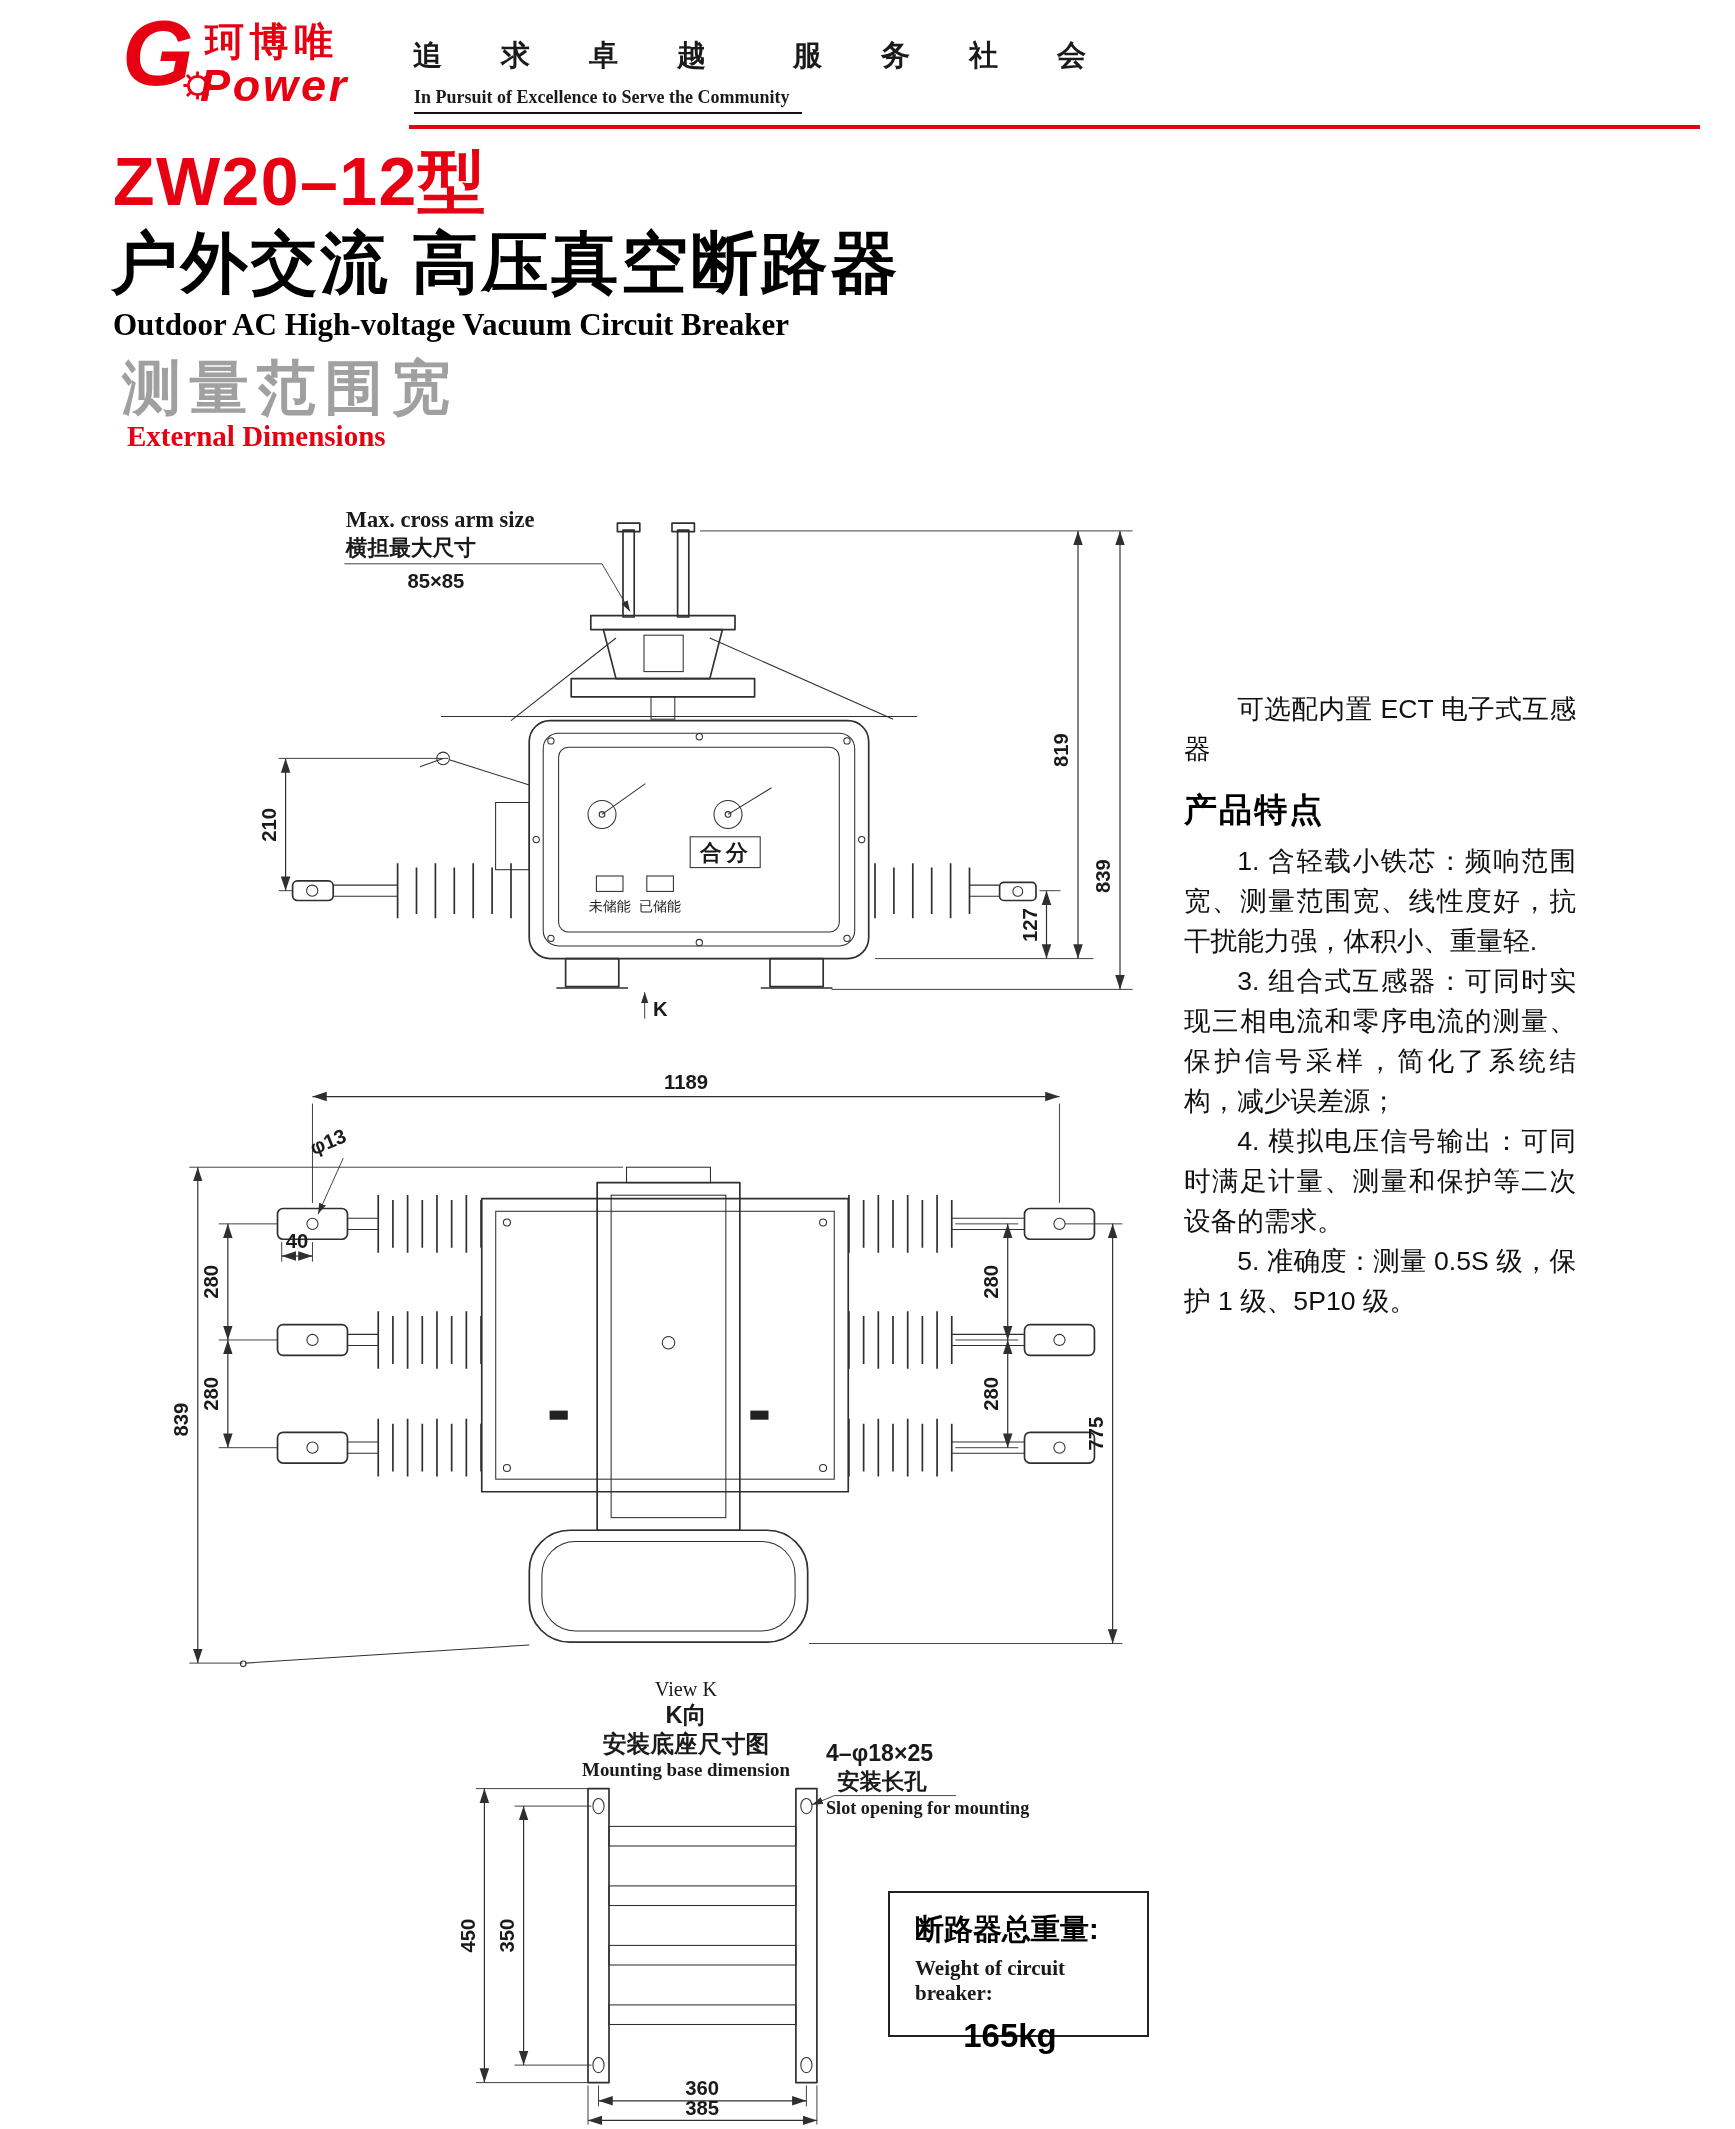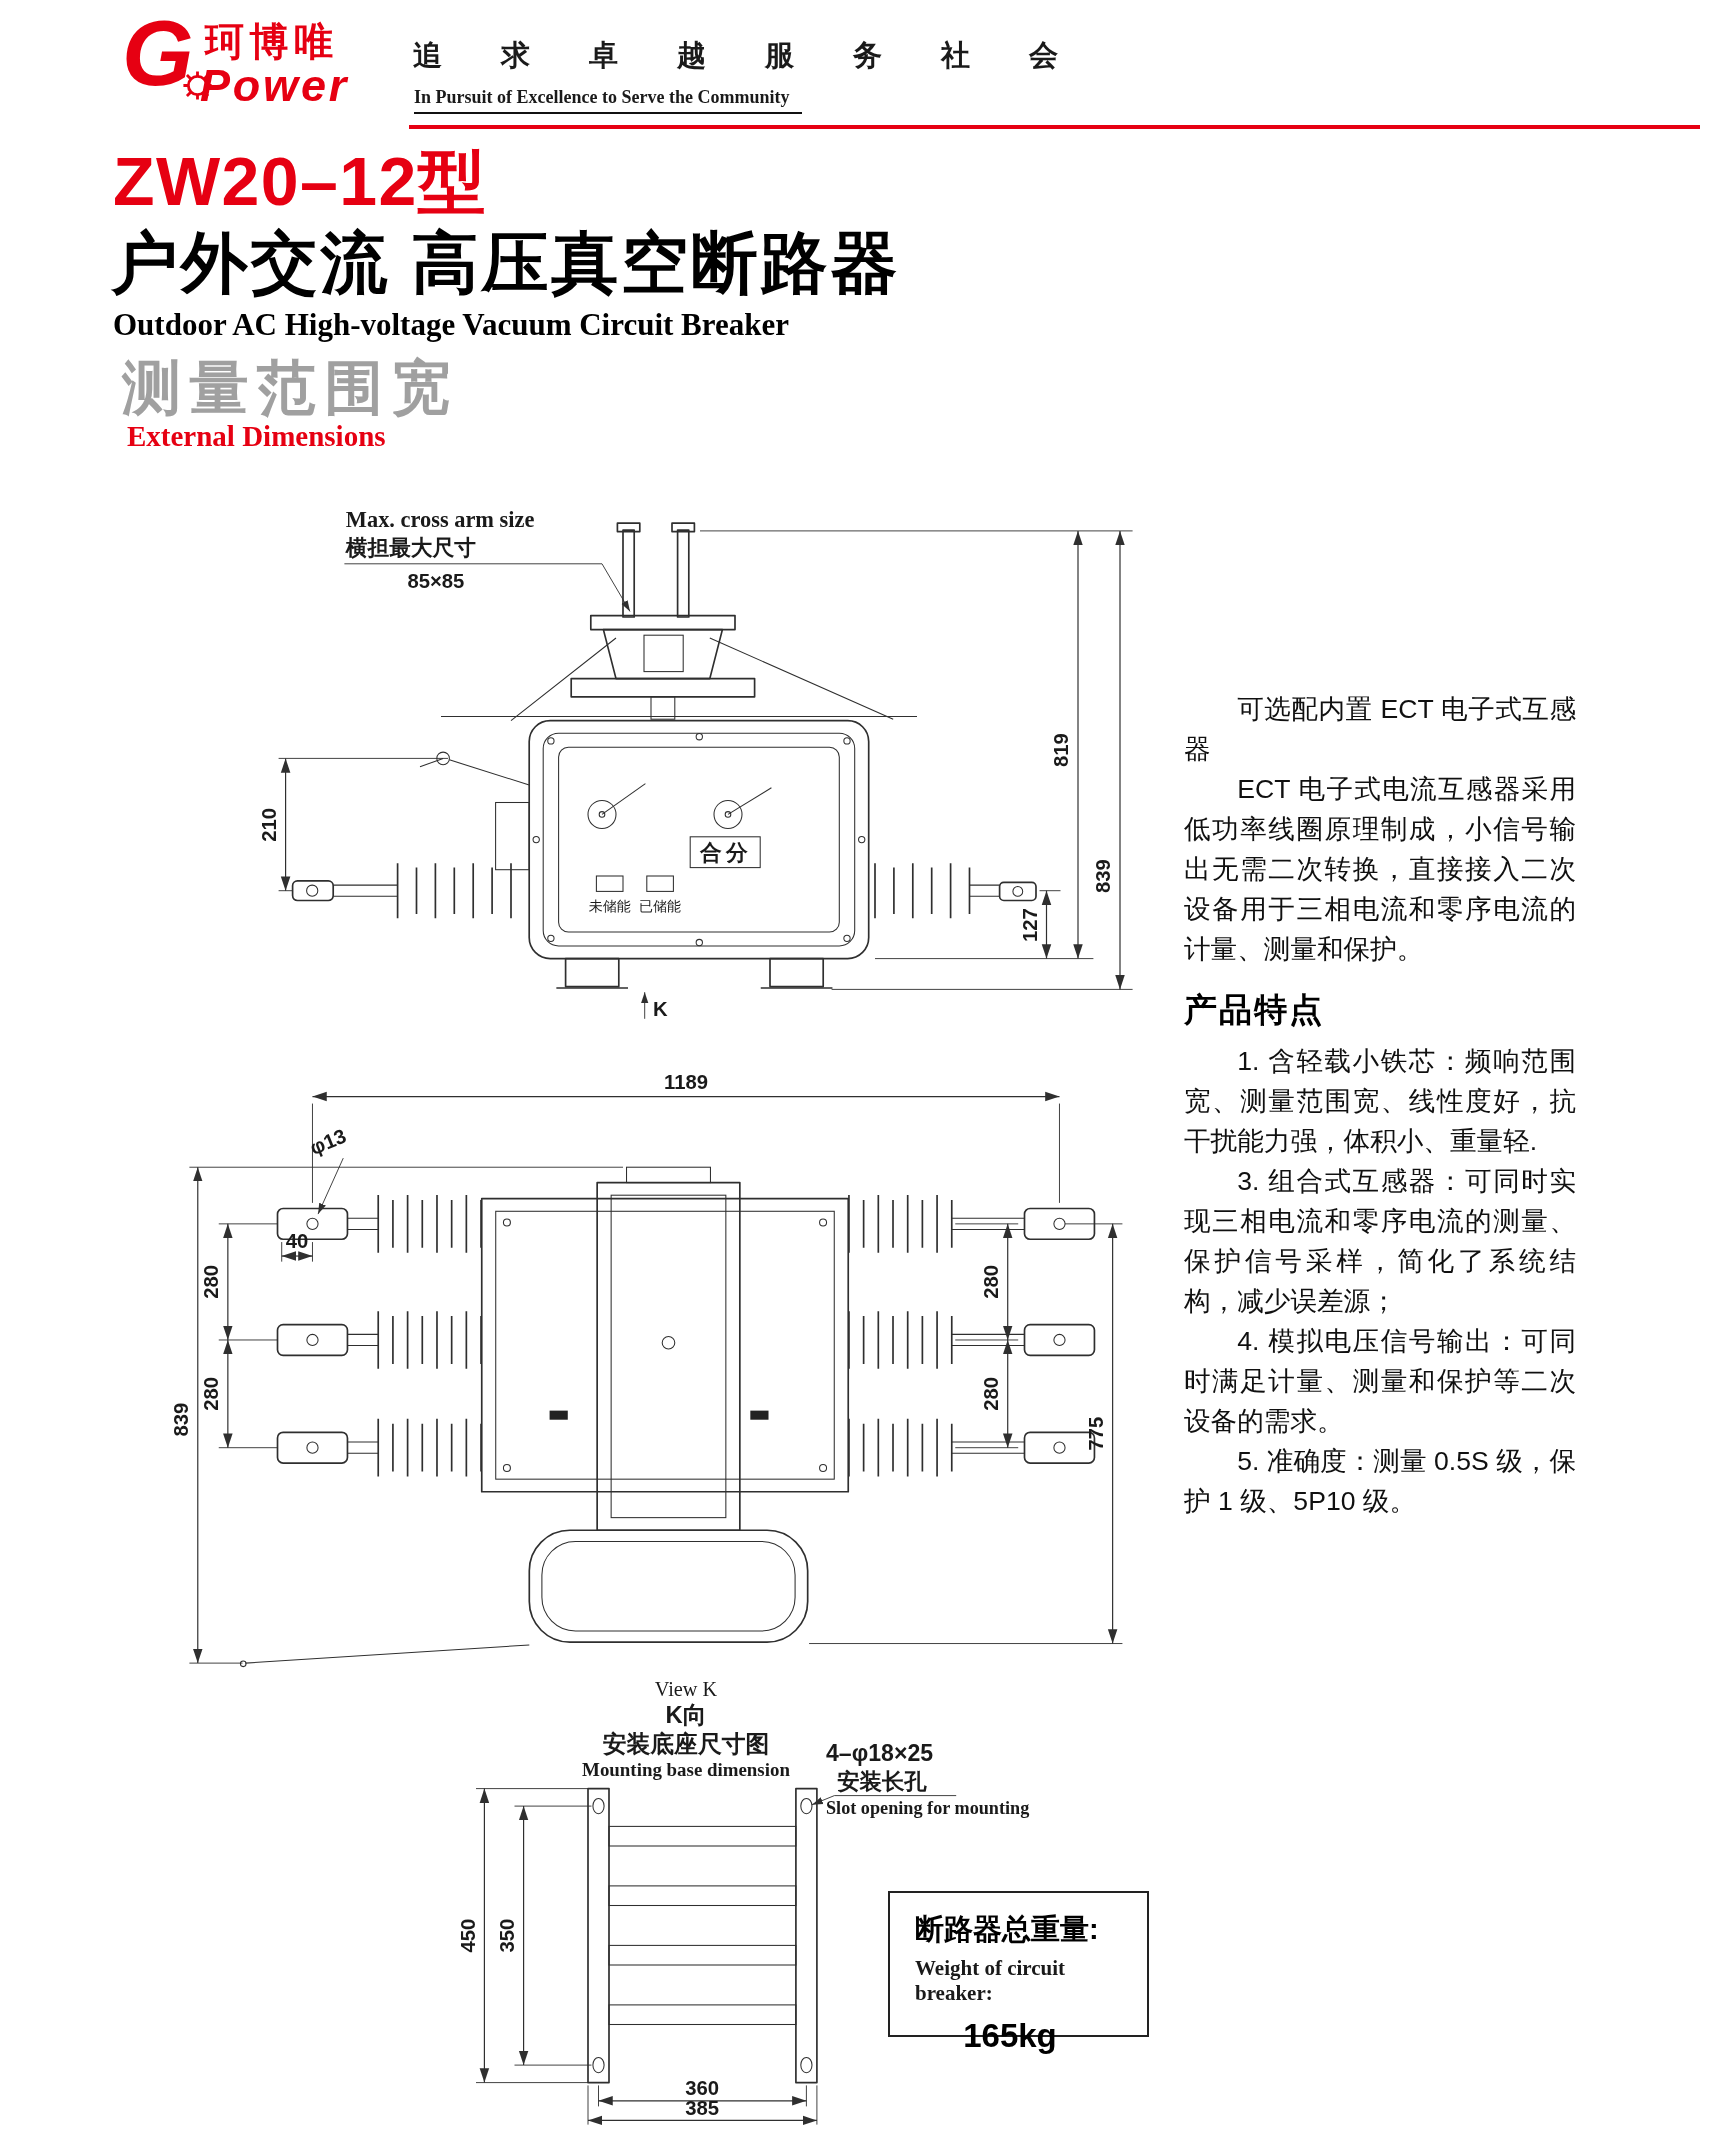--- a/index.html
+++ b/index.html
@@ -21,21 +21,21 @@
 
   
   .brand-g{position:absolute;left:0;top:-8.4px;font-size:92px;font-weight:bold;font-style:italic;
            color:var(--accent,#e60012);line-height:1;}
   .brand-cn{position:absolute;left:83px;top:0;font-size:39px;font-weight:bold;
             color:var(--accent,#e60012);letter-spacing:5.6px;}
   .brand-en{position:absolute;left:78px;top:45px;font-size:45px;font-weight:bold;font-style:italic;
             color:var(--accent,#e60012);letter-spacing:2.8px;}
   .tagline-cn{position:absolute;left:413px;top:36px;font-size:29px;font-weight:bold;white-space:nowrap;}
   .tagline-cn .grp{letter-spacing:59px;}
-  .tagline-cn .grp+.grp{}
+  .tagline-cn .grp+.grp{margin-left:28px;}
   .tagline-en{position:absolute;left:414px;top:87px;font-size:18px;font-weight:bold;
               font-family:"Liberation Serif",serif;border-bottom:2.1px solid #111;padding:0 12.6px 4.2px 0;}
   .red-rule{position:absolute;left:409px;top:125px;width:1291px;height:3.5px;background:var(--accent,#e60012);}
 
   
   .model-title{position:absolute;left:113px;top:137px;font-size:68px;font-weight:900;
                color:var(--accent,#e60012);letter-spacing:1.4px;}
   .name-cn{position:absolute;left:111px;top:218px;font-size:67px;font-weight:900;letter-spacing:2.8px;color:#000;}
   .name-en{position:absolute;left:113px;top:307px;font-size:31px;font-weight:bold;
            font-family:"Liberation Serif",serif;color:#000;}
@@ -316,20 +316,19 @@
 </svg>
 
 <div class="abs weight-box" style="left:888px;top:1891px;">
   <div class="wb-cn">断路器总重量:</div>
   <div class="wb-en serif">Weight of circuit breaker:</div>
   <div class="wb-val">165kg</div>
 </div>
 
 <aside class="abs sidebar">
   <p>可选配内置 ECT 电子式互感器</p>
-  <p>ECT 电子式电流互感器采用低功率线圈原理制成，小信号输出无需二次转换，直接接入二次设备用于三相电流和零序电流的计量、测量和保护。</p>
   <h3 class="feat-title">产品特点</h3>
   <p>1. 含轻载小铁芯：频响范围宽、测量范围宽、线性度好，抗干扰能力强，体积小、重量轻.</p>
   <p>3. 组合式互感器：可同时实现三相电流和零序电流的测量、保护信号采样，简化了系统结构，减少误差源；</p>
   <p>4. 模拟电压信号输出：可同时满足计量、测量和保护等二次设备的需求。</p>
   <p>5. 准确度：测量 0.5S 级，保护 1 级、5P10 级。</p>
 </aside>
 
 
 </body></html>

